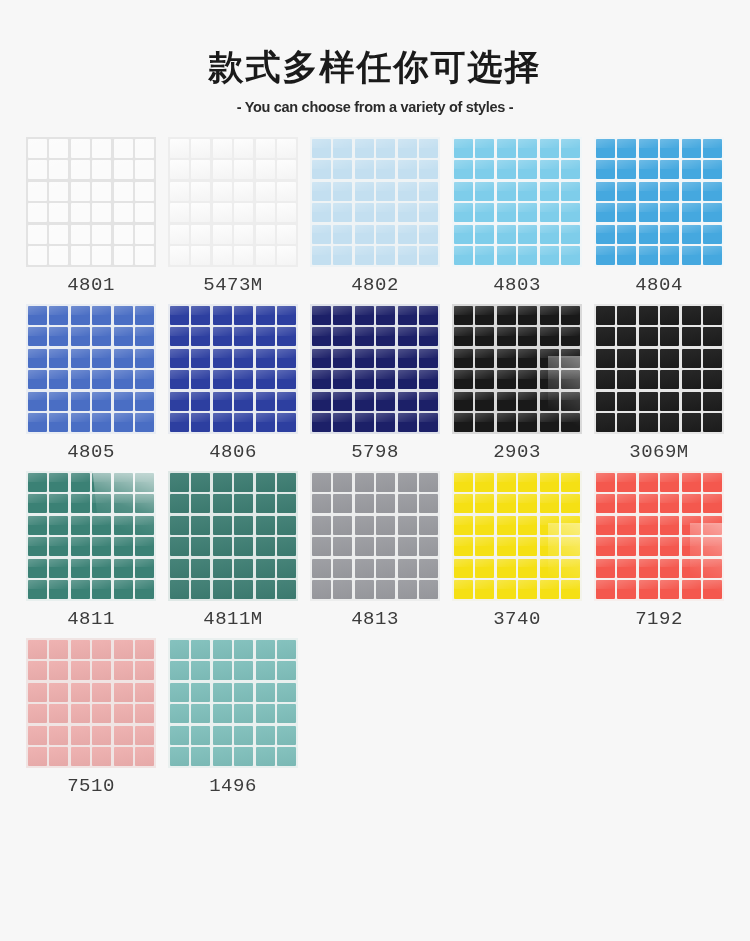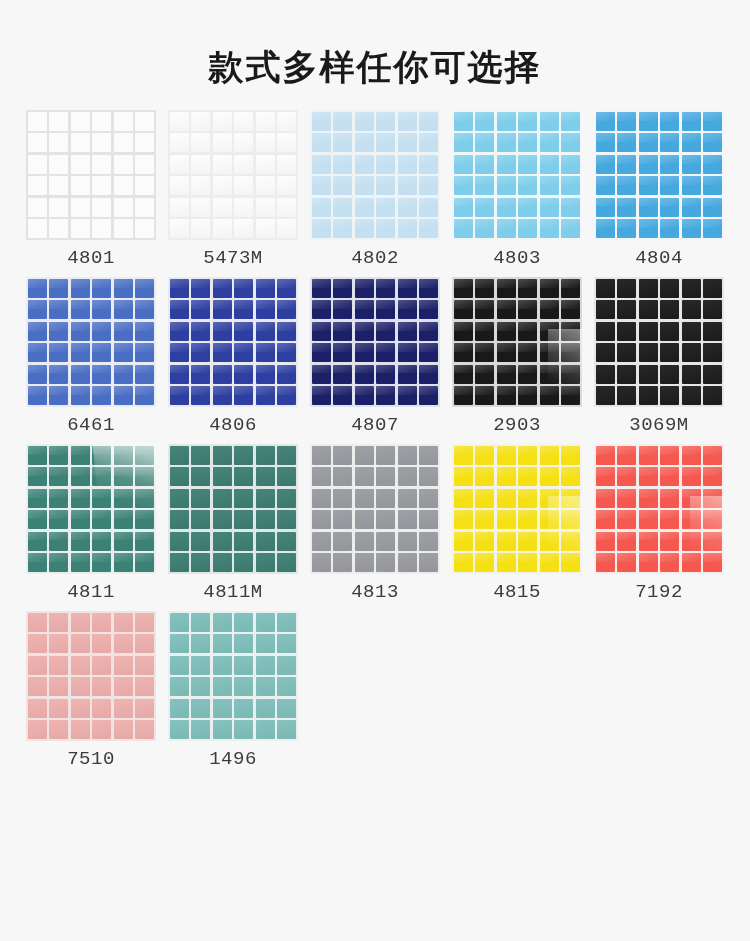--- a/index.html
+++ b/index.html
@@ -132,20 +132,21 @@
     white-space: nowrap;
   }
 </style>
 </head>
 <body style="background: rgb(247, 247, 247);">
 
 <div class="page">
 
   <div class="header">
     <div class="title-cn">款式多样任你可选择</div>
+    <div class="subtitle-en">- You can choose from a variety of styles -</div>
   </div>
 
   <div class="swatch-grid">
       <div class="swatch-cell">
         <div class="tile-board gloss" style="background: rgb(227, 227, 227);">
           <div class="tile" style="background: rgb(251, 251, 251);"></div>
           <div class="tile" style="background: rgb(251, 251, 251);"></div>
           <div class="tile" style="background: rgb(251, 251, 251);"></div>
           <div class="tile" style="background: rgb(251, 251, 251);"></div>
           <div class="tile" style="background: rgb(251, 251, 251);"></div>
@@ -379,21 +380,21 @@
           <div class="tile" style="background: rgb(74, 110, 196);"></div>
           <div class="tile" style="background: rgb(74, 110, 196);"></div>
           <div class="tile" style="background: rgb(74, 110, 196);"></div>
           <div class="tile" style="background: rgb(74, 110, 196);"></div>
           <div class="tile" style="background: rgb(74, 110, 196);"></div>
           <div class="tile" style="background: rgb(74, 110, 196);"></div>
           <div class="tile" style="background: rgb(74, 110, 196);"></div>
           <div class="tile" style="background: rgb(74, 110, 196);"></div>
           <div class="tile" style="background: rgb(74, 110, 196);"></div>
         </div>
-        <div class="swatch-label">6461</div>
+        <div class="swatch-label">4805</div>
       </div>
       <div class="swatch-cell">
         <div class="tile-board gloss" style="background: rgb(231, 234, 240);">
           <div class="tile" style="background: rgb(45, 63, 160);"></div>
           <div class="tile" style="background: rgb(45, 63, 160);"></div>
           <div class="tile" style="background: rgb(45, 63, 160);"></div>
           <div class="tile" style="background: rgb(45, 63, 160);"></div>
           <div class="tile" style="background: rgb(45, 63, 160);"></div>
           <div class="tile" style="background: rgb(45, 63, 160);"></div>
           <div class="tile" style="background: rgb(45, 63, 160);"></div>
@@ -461,21 +462,21 @@
           <div class="tile" style="background: rgb(28, 32, 104);"></div>
           <div class="tile" style="background: rgb(28, 32, 104);"></div>
           <div class="tile" style="background: rgb(28, 32, 104);"></div>
           <div class="tile" style="background: rgb(28, 32, 104);"></div>
           <div class="tile" style="background: rgb(28, 32, 104);"></div>
           <div class="tile" style="background: rgb(28, 32, 104);"></div>
           <div class="tile" style="background: rgb(28, 32, 104);"></div>
           <div class="tile" style="background: rgb(28, 32, 104);"></div>
           <div class="tile" style="background: rgb(28, 32, 104);"></div>
         </div>
-        <div class="swatch-label">4807</div>
+        <div class="swatch-label">5798</div>
       </div>
       <div class="swatch-cell">
         <div class="tile-board gloss sheen-soft" style="background: rgb(217, 217, 217);">
           <div class="tile" style="background: rgb(25, 25, 25);"></div>
           <div class="tile" style="background: rgb(25, 25, 25);"></div>
           <div class="tile" style="background: rgb(25, 25, 25);"></div>
           <div class="tile" style="background: rgb(25, 25, 25);"></div>
           <div class="tile" style="background: rgb(25, 25, 25);"></div>
           <div class="tile" style="background: rgb(25, 25, 25);"></div>
           <div class="tile" style="background: rgb(25, 25, 25);"></div>
@@ -707,21 +708,21 @@
           <div class="tile" style="background: rgb(245, 224, 20);"></div>
           <div class="tile" style="background: rgb(245, 224, 20);"></div>
           <div class="tile" style="background: rgb(245, 224, 20);"></div>
           <div class="tile" style="background: rgb(245, 224, 20);"></div>
           <div class="tile" style="background: rgb(245, 224, 20);"></div>
           <div class="tile" style="background: rgb(245, 224, 20);"></div>
           <div class="tile" style="background: rgb(245, 224, 20);"></div>
           <div class="tile" style="background: rgb(245, 224, 20);"></div>
           <div class="tile" style="background: rgb(245, 224, 20);"></div>
         </div>
-        <div class="swatch-label">4815</div>
+        <div class="swatch-label">3740</div>
       </div>
       <div class="swatch-cell">
         <div class="tile-board gloss sheen-soft" style="background: rgb(246, 238, 236);">
           <div class="tile" style="background: rgb(244, 88, 78);"></div>
           <div class="tile" style="background: rgb(244, 88, 78);"></div>
           <div class="tile" style="background: rgb(244, 88, 78);"></div>
           <div class="tile" style="background: rgb(244, 88, 78);"></div>
           <div class="tile" style="background: rgb(244, 88, 78);"></div>
           <div class="tile" style="background: rgb(244, 88, 78);"></div>
           <div class="tile" style="background: rgb(244, 88, 78);"></div>

